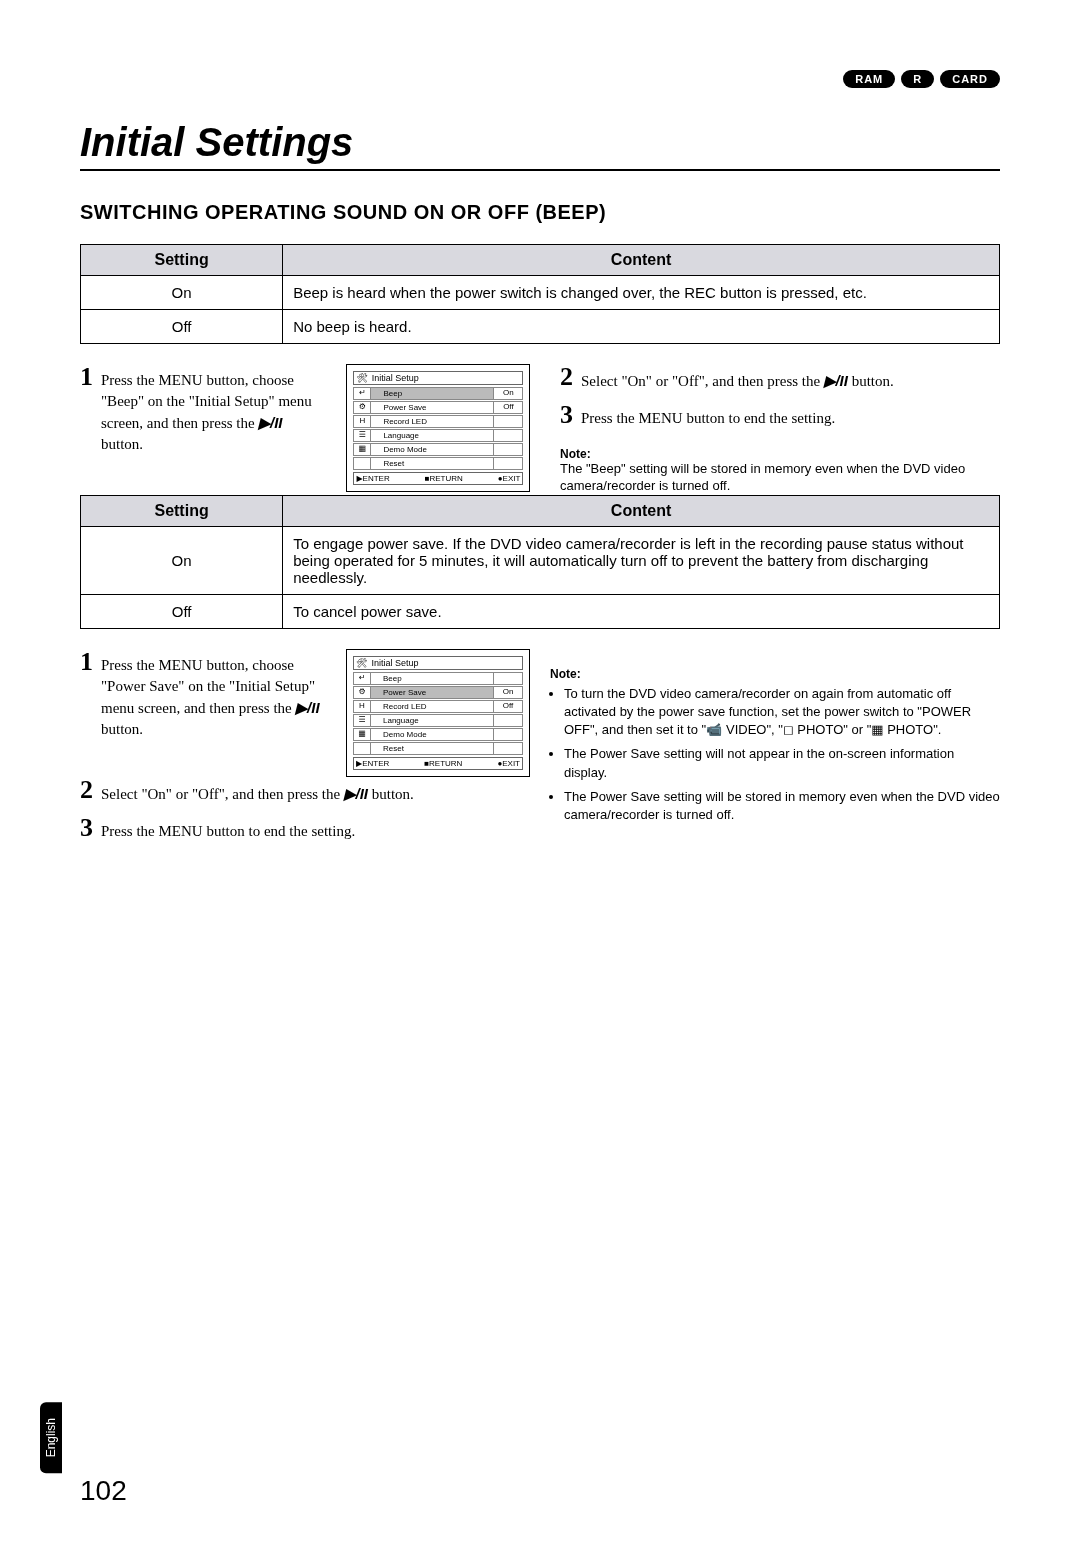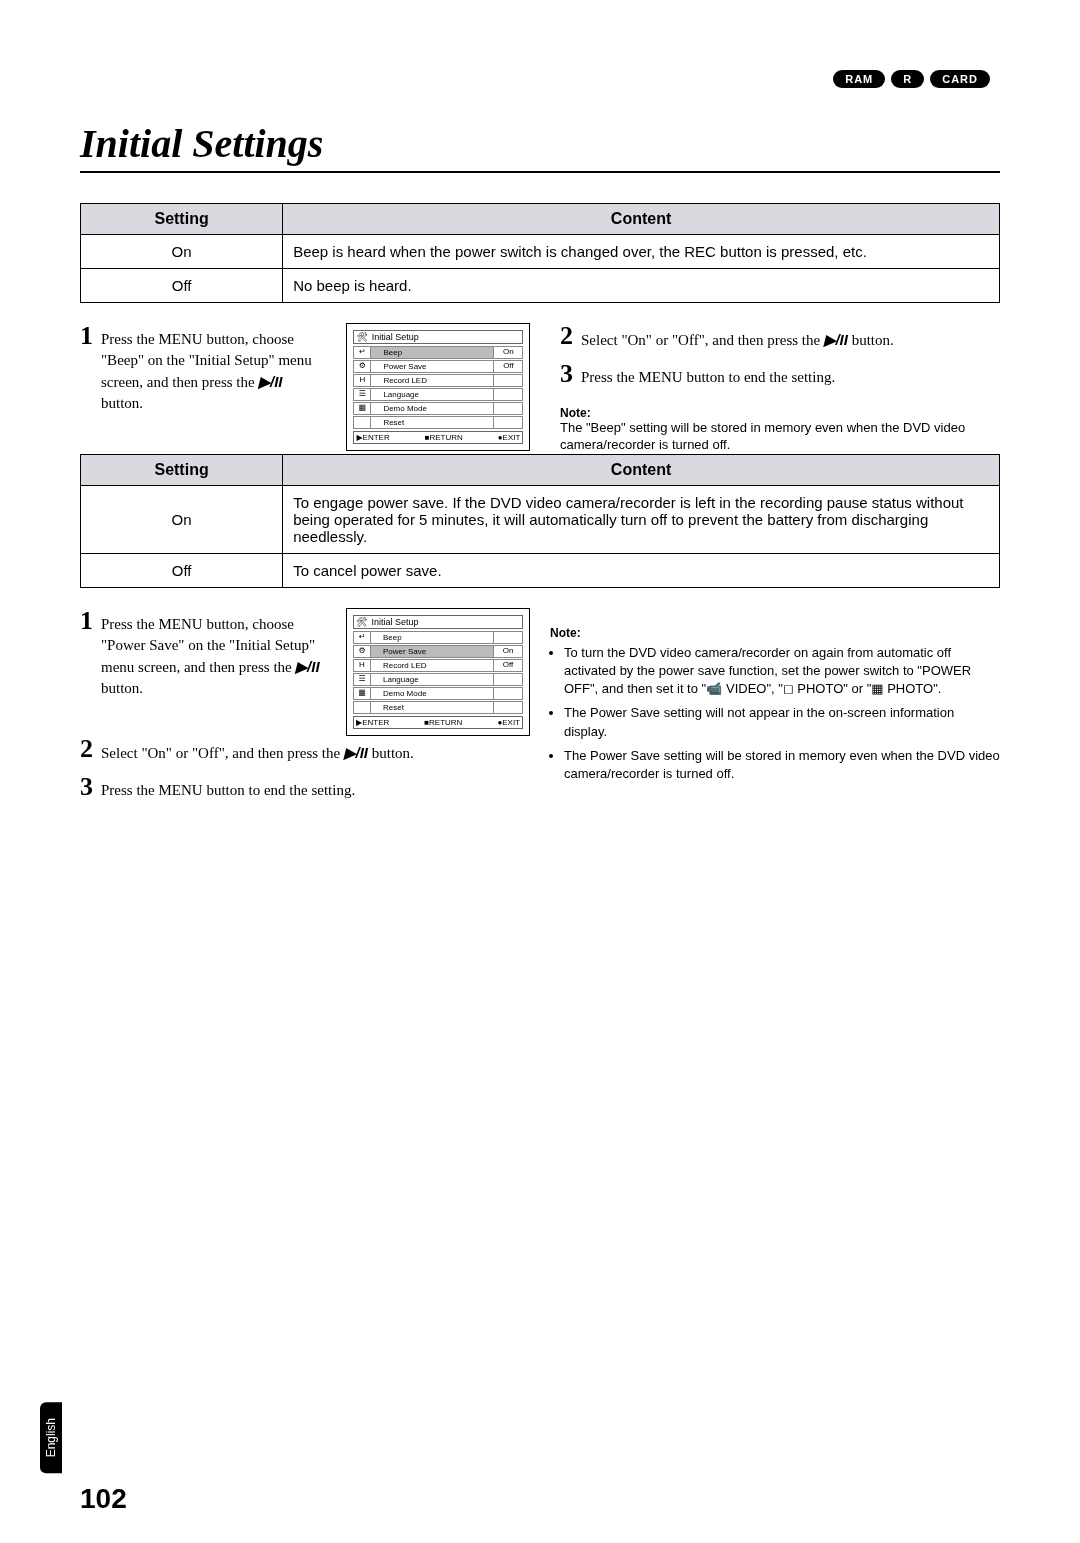--- a/index.html
+++ b/index.html
@@ -13,36 +13,36 @@
   }
   .page {
     padding: 60px 80px 40px 80px;
     position: relative;
     height: 100%;
     box-sizing: border-box;
   }
   .badges {
     position: absolute;
     top: 70px;
-    right: 90px;
+    right: 80px;
     display: flex;
     gap: 6px;
   }
   .badge {
     background: #000;
     color: #fff;
     font-size: 11px;
     padding: 3px 12px;
     border-radius: 10px;
     font-weight: bold;
     letter-spacing: 1px;
   }
   .title {
     margin-top: 60px;
-    font-family: Liberation Serif, serif;
+    font-family: Liberation Sans, sans-serif;
     font-style: italic;
     font-weight: bold;
     font-size: 40px;
     border-bottom: 2px solid #000;
     padding-bottom: 4px;
     margin-bottom: 30px;
   }
   .section-heading {
     font-weight: bold;
     font-size: 20px;
@@ -173,24 +173,24 @@
     font-size: 13px;
     line-height: 1.4;
     padding-left: 14px;
     margin: 4px 0;
   }
   .note-list li {
     margin-bottom: 6px;
   }
   .page-number {
     position: absolute;
-    bottom: 28px;
+    bottom: 36px;
     left: 80px;
     font-size: 28px;
-    font-weight: bold;
+    font-weight: normal;
   }
   .lang-tab {
     position: absolute;
     left: 40px;
     bottom: 70px;
     background: #000;
     color: #fff;
     font-size: 12px;
     padding: 16px 4px;
     writing-mode: vertical-rl;
@@ -205,20 +205,21 @@
 <div class="page">
 
   <div class="badges">
     <span class="badge">RAM</span>
     <span class="badge">R</span>
     <span class="badge">CARD</span>
   </div>
 
   <div class="title">Initial Settings</div>
 
+  <div class="section-heading">SWITCHING OPERATING SOUND ON OR OFF (BEEP)</div>
 
   <table class="settings">
     <tbody>
         <tr>
       <th>Setting</th>
       <th>Content</th>
     </tr>
     <tr>
       <td class="setting-col">On</td>
       <td>Beep is heard when the power switch is changed over, the REC button is pressed, etc.</td>

